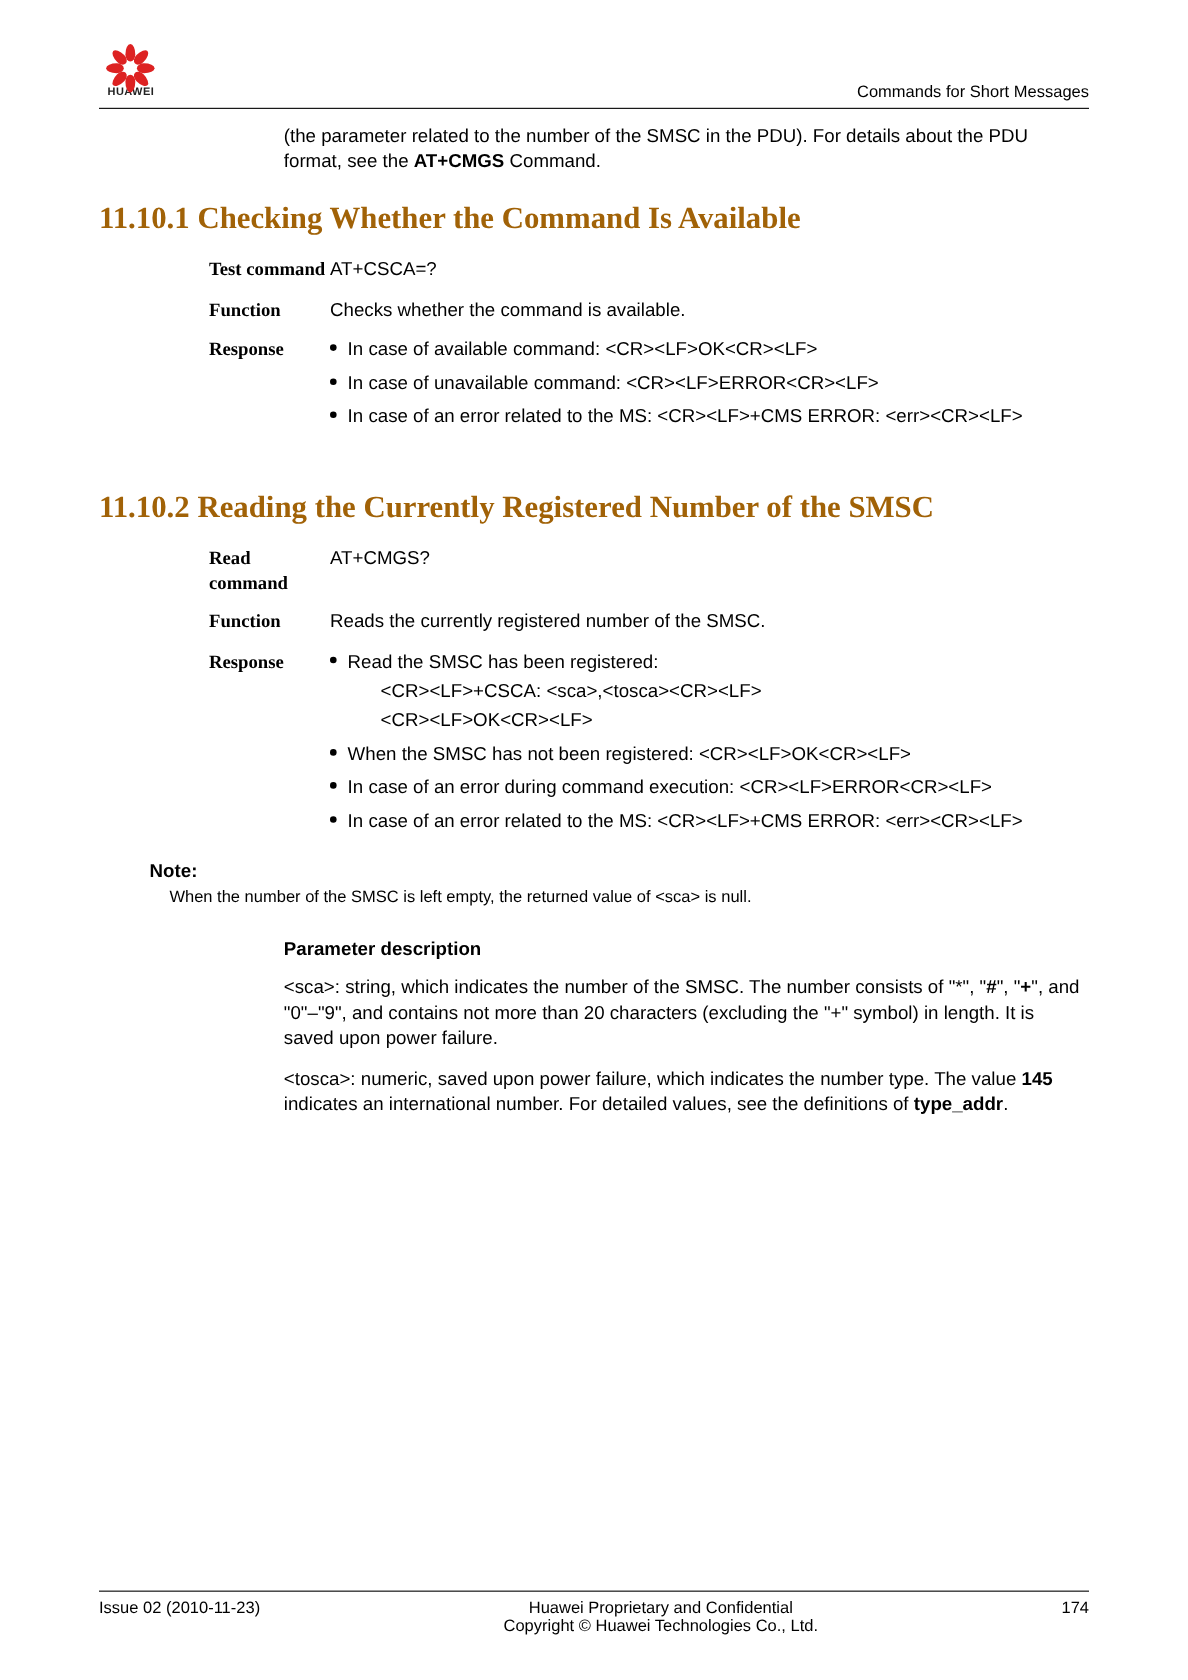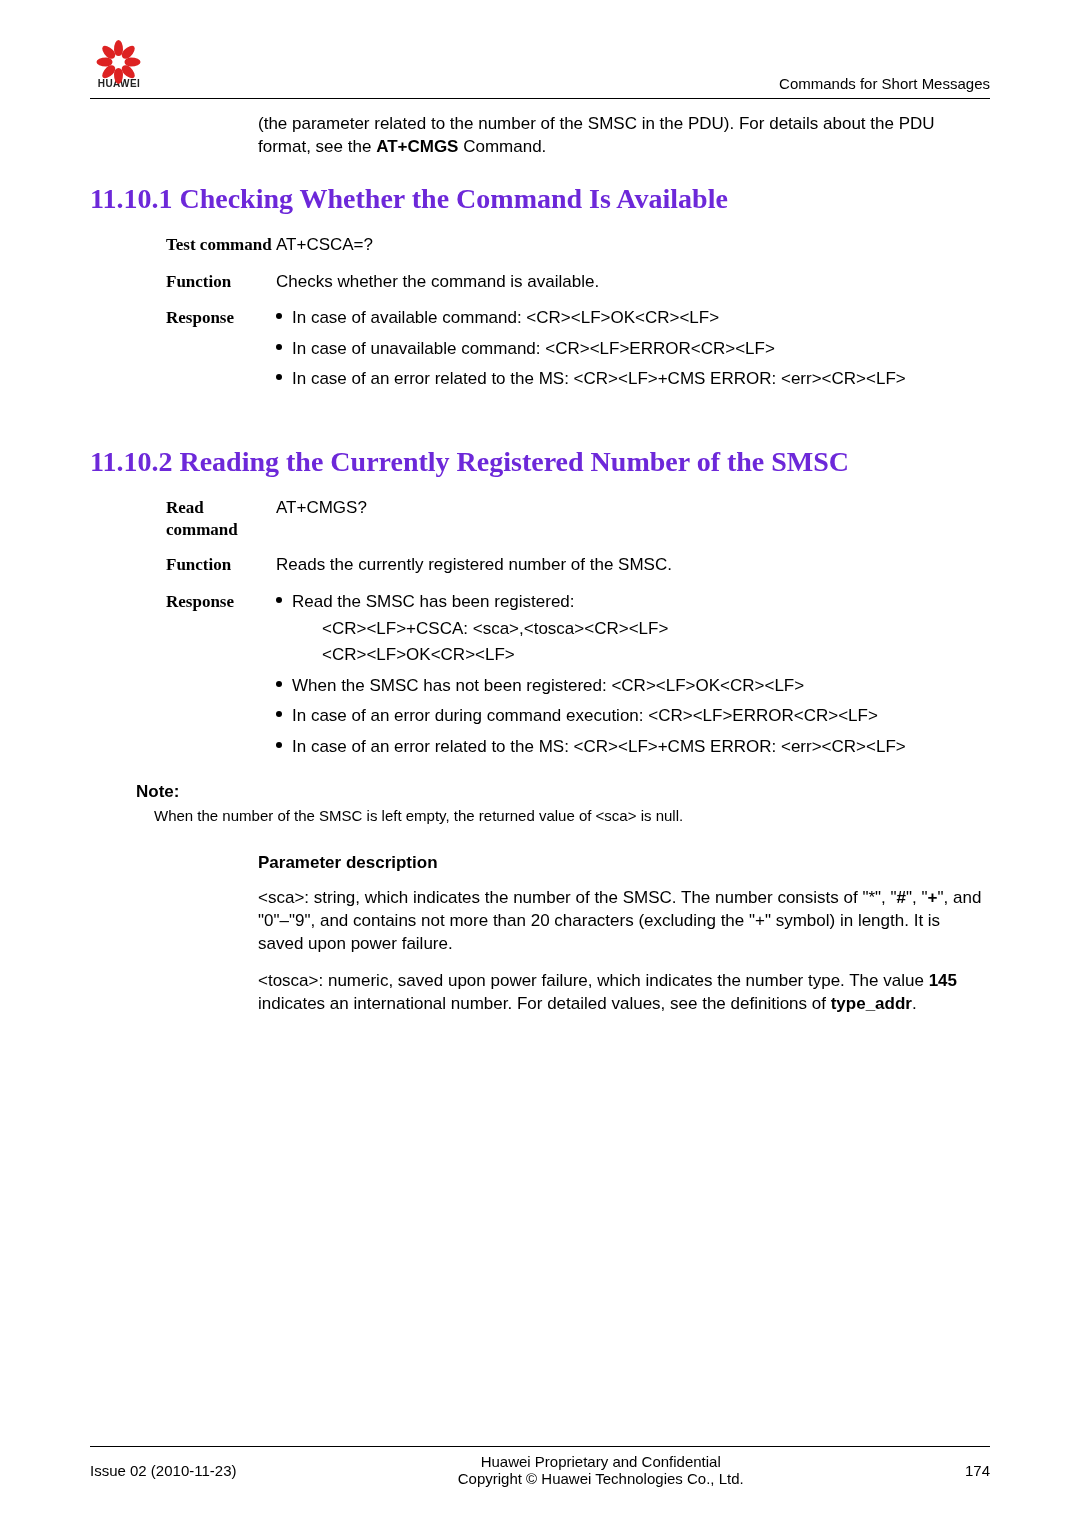--- a/index.html
+++ b/index.html
@@ -8,39 +8,39 @@
   .header { display: flex; align-items: flex-end; border-bottom: 1.5px solid #000; padding-bottom: 4px; margin-bottom: 14px; }
   .logo { width: 58px; height: 58px; position: relative; margin-right: 8px; margin-bottom: -2px; }
   .petals { position: relative; width: 42px; height: 42px; margin: 0 auto; }
   .petal { position: absolute; width: 9px; height: 16px; background: #d22; border-radius: 50% 50% 50% 50% / 60% 60% 40% 40%; left: 16px; top: 2px; transform-origin: 50% 22px; }
   .hw-text { font-size: 10px; font-weight: bold; letter-spacing: 0.4px; text-align: center; color: #222; margin-top: -2px; }
   .header-titles { font-size: 15px; line-height: 1.25; }
   .header-right { margin-left: auto; font-size: 15px; align-self: flex-end; padding-bottom: 2px; }
 
   .body-text { font-size: 17px; line-height: 1.35; margin-left: 168px; margin-right: 0; }
 
-  h2.section { font-family: "Book Antiqua", Palatino, "Palatino Linotype", Georgia, serif; font-weight: bold; font-size: 28px; color: #6d28d9; margin-top: 24px; margin-bottom: 18px; }
+  h2.section { font-family: "Book Antiqua", Palatino, "Palatino Linotype", Georgia, serif; font-weight: bold; font-size: 28px; color: #a16207; margin-top: 24px; margin-bottom: 18px; }
 
-  .spec-table { margin-left: 76px; }
+  .spec-table { margin-left: 100px; }
   .spec-row { display: flex; margin-bottom: 12px; }
   .spec-label { font-family: "Book Antiqua", Palatino, "Palatino Linotype", Georgia, serif; font-weight: bold; font-size: 17px; width: 110px; flex: 0 0 110px; line-height: 1.3; padding-top: 1px; }
   .spec-value { font-size: 17px; line-height: 1.45; flex: 1; }
   .bullet-list { list-style: none; padding: 0; }
   .bullet-list li { position: relative; padding-left: 16px; margin-bottom: 6px; }
   .bullet-list li::before { content: ""; position: absolute; left: 0; top: 7px; width: 6px; height: 6px; background: #000; border-radius: 50%; }
   .indent-sub { margin-left: 30px; margin-top: 2px; margin-bottom: 2px; }
 
   .note-block { margin-left: 46px; margin-top: 16px; }
   .note-label { font-weight: bold; font-size: 17px; margin-bottom: 4px; }
   .note-text { font-size: 15px; margin-left: 18px; line-height: 1.3; }
 
   .param-head { font-weight: bold; font-size: 17px; margin-left: 168px; margin-top: 28px; margin-bottom: 14px; }
   .param-p { font-size: 17px; line-height: 1.35; margin-left: 168px; margin-bottom: 14px; }
 
-  .footer { position: absolute; bottom: 40px; left: 90px; right: 90px; border-top: 1px solid #000; padding-top: 6px; display: flex; justify-content: space-between; font-size: 15px; align-items: center; }
+  .footer { position: absolute; bottom: 40px; left: 90px; right: 90px; border-top: 1px solid #000; padding-top: 6px; display: flex; justify-content: space-between; font-size: 15px; }
   .footer-center { text-align: center; flex: 1; }
   .footer-left, .footer-right { flex: 0 0 auto; }
 </style>
 </head>
 <body>
 
 <div class="page">
 
   <div class="header">
     <div class="logo">

